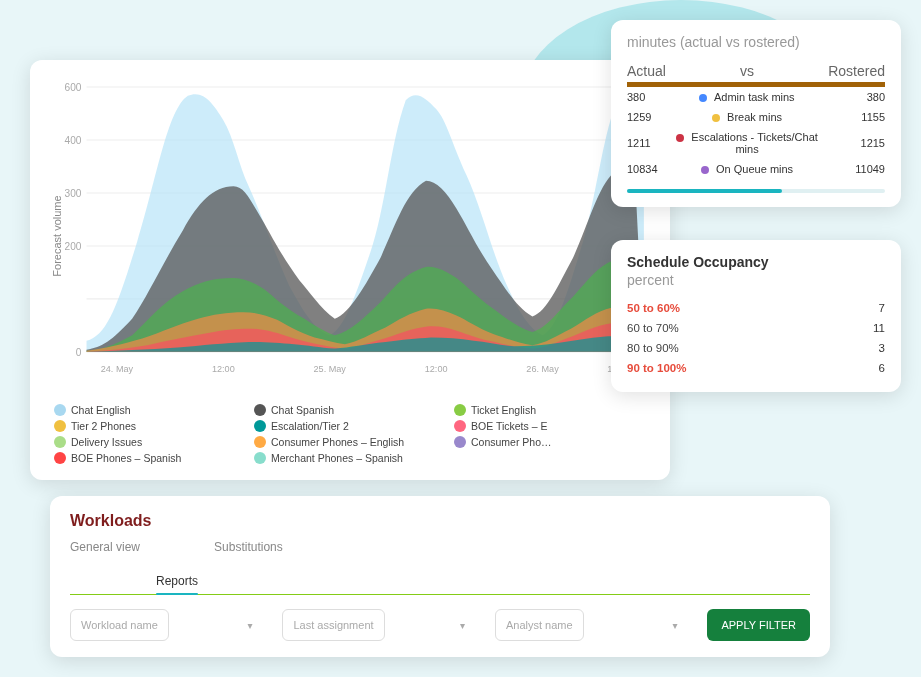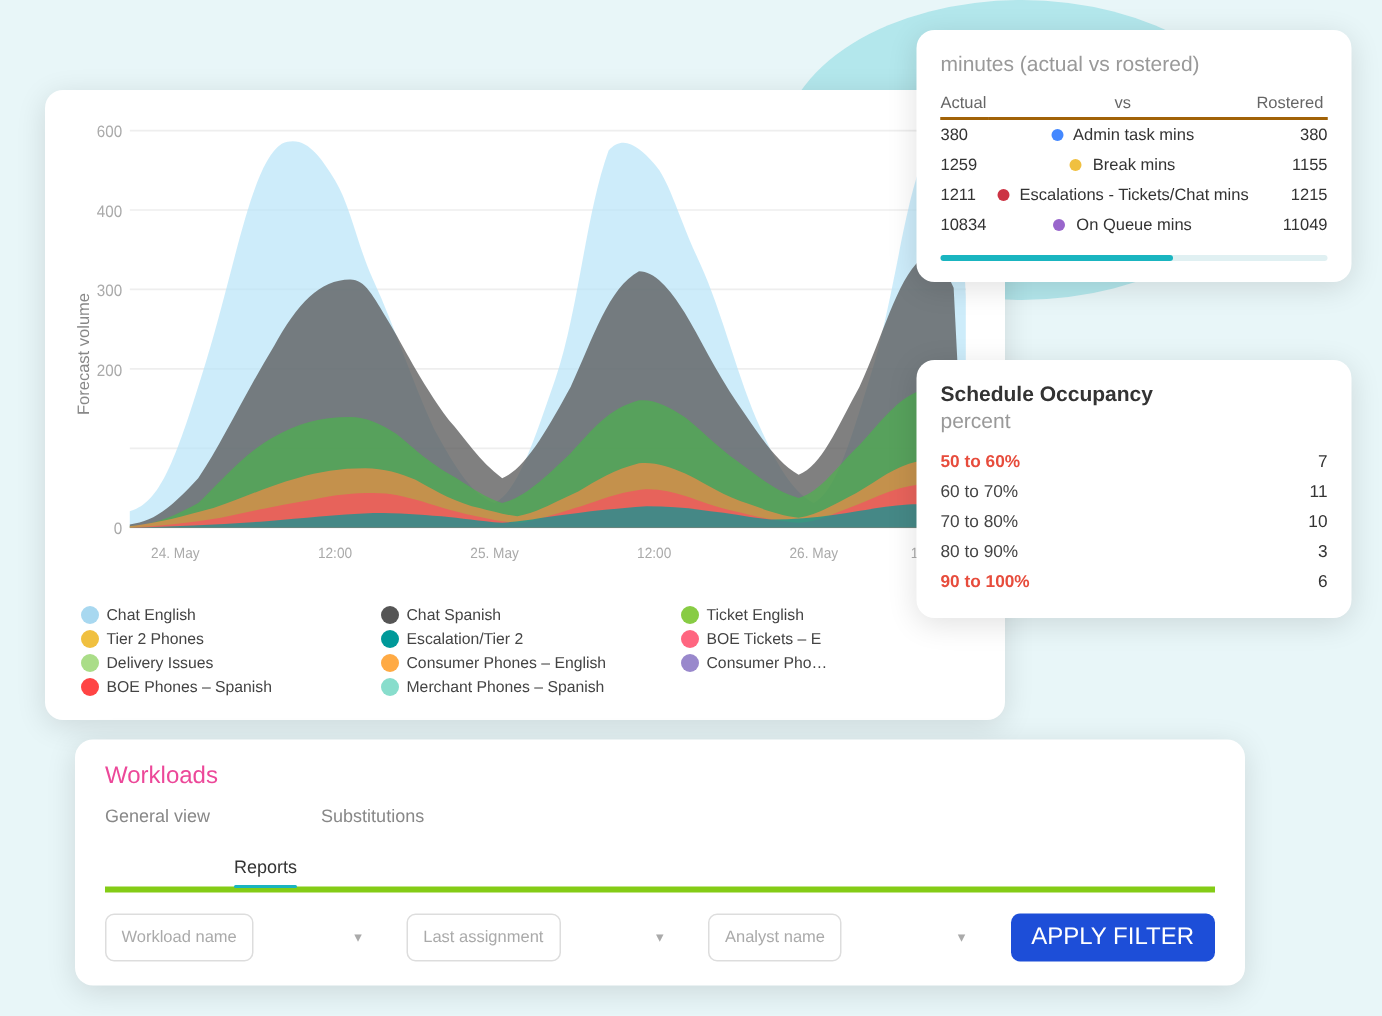--- a/index.html
+++ b/index.html
@@ -108,26 +108,26 @@
       color: #999;
       margin-bottom: 10px;
     }
 
     .activities-table {
       width: 100%;
       border-collapse: collapse;
     }
 
     .activities-table th {
-      font-size: 11px;
+      font-size: 14px;
       color: #666;
       font-weight: 500;
       text-align: left;
       padding: 3px 0;
-      border-bottom: 2px solid #a16207;
+      border-bottom: 5px solid #a16207;
     }
 
     .activities-table th.center { text-align: center; }
     .activities-table th.right { text-align: left; margin-left: 40px; }
 
     .activities-table td {
       font-size: 11px;
       color: #333;
       padding: 4px 0;
     }
@@ -184,30 +184,30 @@
       width: 780px;
       background: white;
       border-radius: 12px;
       box-shadow: 0 4px 20px rgba(0,0,0,0.12);
       z-index: 2;
       padding: 16px 20px;
     }
 
     .workloads-title {
       font-size: 16px;
-      font-weight: 400;
-      color: #ec4899;
+      font-weight: 700;
+      color: #7f1d1d;
       margin-bottom: 10px;
     }
 
     .tabs {
       display: flex;
       gap: 16px;
       margin-bottom: 14px;
-      border-bottom: 4px solid #84cc16;
+      border-bottom: 1px solid #84cc16;
       padding-bottom: 0;
     }
 
     .tab {
       font-size: 12px;
       color: #888;
       padding-bottom: 6px;
       cursor: pointer;
       position: relative;
     }
@@ -259,27 +259,27 @@
       position: absolute;
       right: 8px;
       top: 50%;
       transform: translateY(-50%);
       font-size: 10px;
       color: #aaa;
       pointer-events: none;
     }
 
     .apply-btn {
-      background: #1d4ed8;
+      background: #15803d;
       color: white;
       border: none;
       border-radius: 6px;
       padding: 0 14px;
       height: 32px;
-      font-size: 16px;
+      font-size: 11px;
       font-weight: 500;
       cursor: pointer;
       white-space: nowrap;
     }
   </style>
 </head>
 <body>
 
 <div class="bg-blob"></div>
 
@@ -427,24 +427,20 @@
 
   <div class="occupancy-row highlight">
     <span>50 to 60%</span>
     <span class="occ-num">7</span>
   </div>
   <div class="occupancy-row">
     <span>60 to 70%</span>
     <span class="occ-num">11</span>
   </div>
   <div class="occupancy-row">
-    <span>70 to 80%</span>
-    <span class="occ-num">10</span>
-  </div>
-  <div class="occupancy-row">
     <span>80 to 90%</span>
     <span class="occ-num">3</span>
   </div>
   <div class="occupancy-row highlight">
     <span>90 to 100%</span>
     <span class="occ-num">6</span>
   </div>
 </div>
 
 <div class="workloads-card">

